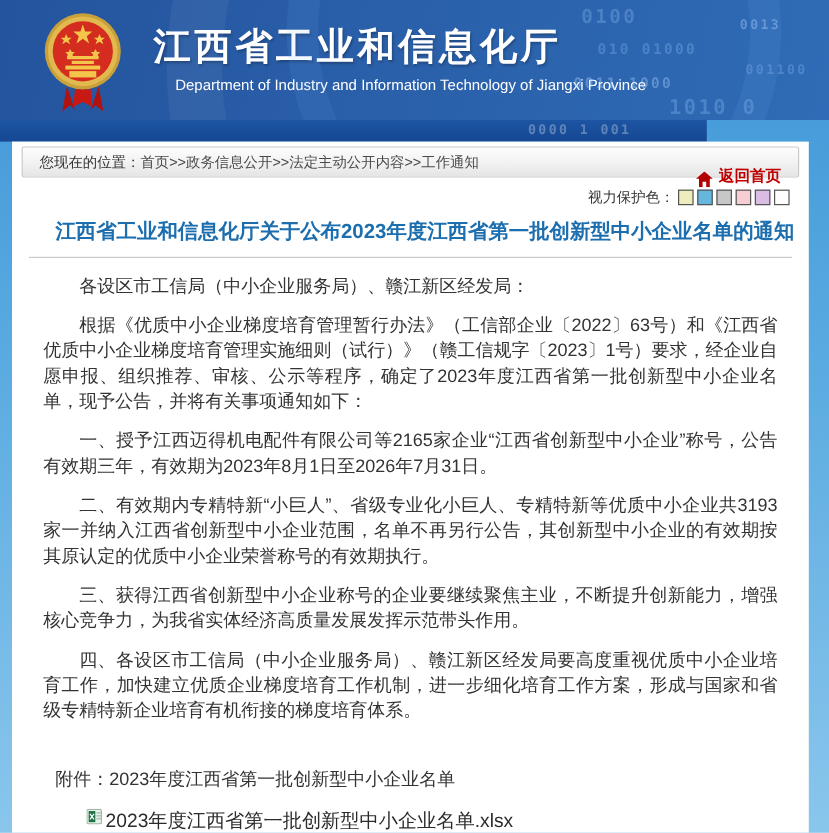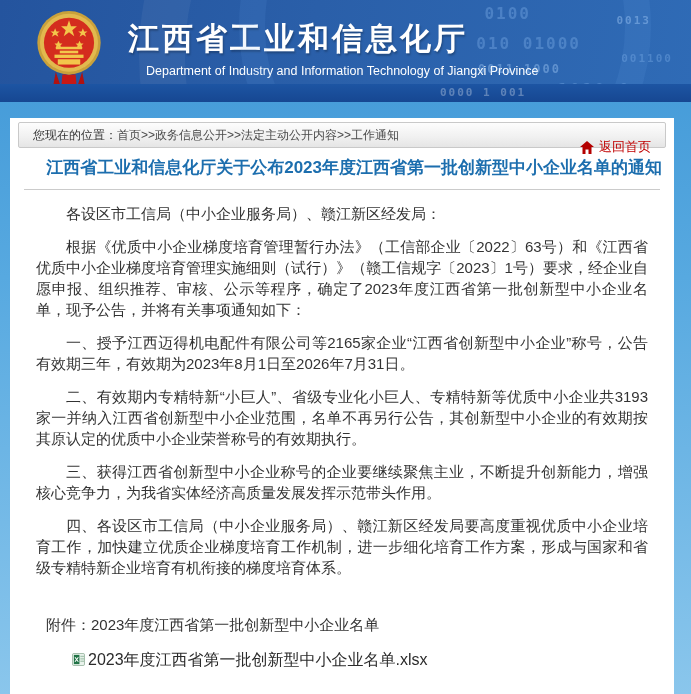--- a/index.html
+++ b/index.html
@@ -15,56 +15,56 @@
   .banner::after { content:""; position:absolute; right:40px; top:-180px; width:360px; height:360px;
             border-radius:50%; border:26px solid rgba(120,180,245,0.10); }
   .emblem { position:absolute; left:36px; top:8px; width:66px; height:88px; }
   .banner-title { position:absolute; left:128px; top:18px; color:#FFFFFF; font-size:31px;
             font-weight:bold; letter-spacing:3px; text-shadow:1px 2px 2px rgba(0,0,0,0.25); white-space:nowrap; }
   .banner-sub { position:absolute; left:130px; top:64px; color:#FFFFFF; font-size:12.5px; white-space:nowrap;margin-left:16px; }
   .digit { position:absolute; font-family:"DejaVu Sans Mono",monospace; font-weight:bold;
             color:rgba(150,195,250,0.30); letter-spacing:2px; }
   .d1 { right:160px; top:4px;  font-size:16px; }
   .d2 { right:40px;  top:14px; font-size:11px; color:rgba(180,215,255,0.40); }
-  .d3 { right:110px; top:34px; font-size:16px; }
+  .d3 { right:110px; top:34px; font-size:12px; }
   .d4 { right:18px;  top:52px; font-size:11px; }
   .d5 { right:130px; top:62px; font-size:12px; color:rgba(180,215,255,0.38); }
   .d6 { right:60px;  top:80px; font-size:17px; }
 
   
-  .navstrip { position:absolute; left:0; top:84px; width:691px; height:18px;
+  .navstrip { position:absolute; left:0; top:100px; width:589px; height:18px;
             background:linear-gradient(180deg,#1D55A3,#164792); }
   .strip-digits { position:absolute; left:440px; top:2px; font-family:"DejaVu Sans Mono",monospace;
             font-size:11px; font-weight:bold; color:rgba(255,255,255,0.30); letter-spacing:2px; }
 
   
   .content { position:absolute; left:10px; top:118px; width:664px; bottom:0; background:#FFFFFF; }
 
   .crumbbar { margin:4px 8px 0; height:26px; border:1px solid #C9C9C9; border-radius:2px;
             background:linear-gradient(180deg,#FDFDFD 0%,#F0F0F0 60%,#E5E5E5 100%);
             display:flex; justify-content:space-between; align-items:center; padding:0 14px; }
   .crumb-left { font-size:12px; color:#4A4A4A; display:flex; align-items:center; }
   .crumb-label { color:#333; }
   .crumb-path { color:#4A4A4A; cursor:pointer; }
-  .home-link { display:flex; align-items:center; gap:5px; color:#C00000; font-size:13px;
-            font-weight:normal; cursor:pointer;margin-top:24px; }
+  .home-link { display:flex; align-items:flex-end; gap:5px; color:#C00000; font-size:13px;
+            font-weight:bold; cursor:pointer;margin-top:24px; }
 
   .eye-row { display:flex; justify-content:flex-end; align-items:center; margin:8px 16px 0;
             font-size:12px; color:#333; }
   .swatch { width:13px; height:13px; border:1px solid #555; margin-left:3px; cursor:pointer; }
 
   .art-title { margin:8px 12px 0; text-align:right; color:#1C6EAE; font-size:17px;
             font-weight:bold; line-height:24px; }
   .divider { border-bottom:1px solid #CBCBCB; margin:9px 14px 13px; }
 
   .body { padding:0 26px; font-size:15px; line-height:21px; color:#333333; text-align:justify; }
   .body p { text-indent:2em; margin:0 0 12px; }
 
   .attach-label { margin:36px 0 0 10px; font-size:15px; color:#333; text-indent:0; }
-  .attach-row { margin:14px 0 0 8px; display:flex; align-items:center; gap:3px;
+  .attach-row { margin:14px 0 0 8px; display:flex; align-items:flex-start; gap:3px;
             font-size:16px; color:#2b2b2b; cursor:pointer;padding-left:28px; }
   .xlsx-icon { width:13px; height:13px; flex:0 0 auto; }
 </style>
 </head>
 <body>
 
 <div class="page">
 
   <div class="banner">
     <svg class="emblem" viewBox="0 0 100 132" aria-hidden="true">
@@ -114,20 +114,29 @@
         <span class="crumb-path">首页&gt;&gt;政务信息公开&gt;&gt;法定主动公开内容&gt;&gt;工作通知</span>
       </div>
       <div class="home-link">
         <svg class="home-icon" width="14" height="13" viewBox="0 0 14 13" aria-hidden="true">
           <path d="M7 0 L14 6 L11.5 6 L11.5 13 L8.5 13 L8.5 8.5 L5.5 8.5 L5.5 13 L2.5 13 L2.5 6 L0 6 Z" fill="#B40000"></path>
         </svg>
         <span>返回首页</span>
       </div>
     </div>
 
+    <div class="eye-row">
+      <span>视力保护色：</span>
+      <span class="swatch" style="background-color: rgb(237, 237, 189);"></span>
+      <span class="swatch" style="background-color: rgb(102, 183, 221);"></span>
+      <span class="swatch" style="background-color: rgb(199, 199, 199);"></span>
+      <span class="swatch" style="background-color: rgb(246, 205, 210);"></span>
+      <span class="swatch" style="background-color: rgb(217, 189, 229);"></span>
+      <span class="swatch" style="background-color: rgb(255, 255, 255);"></span>
+    </div>
 
     <h1 class="art-title">江西省工业和信息化厅关于公布2023年度江西省第一批创新型中小企业名单的通知</h1>
     <div class="divider"></div>
 
     <div class="body">
       <p>各设区市工信局（中小企业服务局）、赣江新区经发局：</p>
       <p>根据《优质中小企业梯度培育管理暂行办法》（工信部企业〔2022〕63号）和《江西省优质中小企业梯度培育管理实施细则（试行）》（赣工信规字〔2023〕1号）要求，经企业自愿申报、组织推荐、审核、公示等程序，确定了2023年度江西省第一批创新型中小企业名单，现予公告，并将有关事项通知如下：</p>
       <p>一、授予江西迈得机电配件有限公司等2165家企业“江西省创新型中小企业”称号，公告有效期三年，有效期为2023年8月1日至2026年7月31日。</p>
       <p>二、有效期内专精特新“小巨人”、省级专业化小巨人、专精特新等优质中小企业共3193家一并纳入江西省创新型中小企业范围，名单不再另行公告，其创新型中小企业的有效期按其原认定的优质中小企业荣誉称号的有效期执行。</p>
       <p>三、获得江西省创新型中小企业称号的企业要继续聚焦主业，不断提升创新能力，增强核心竞争力，为我省实体经济高质量发展发挥示范带头作用。</p>

